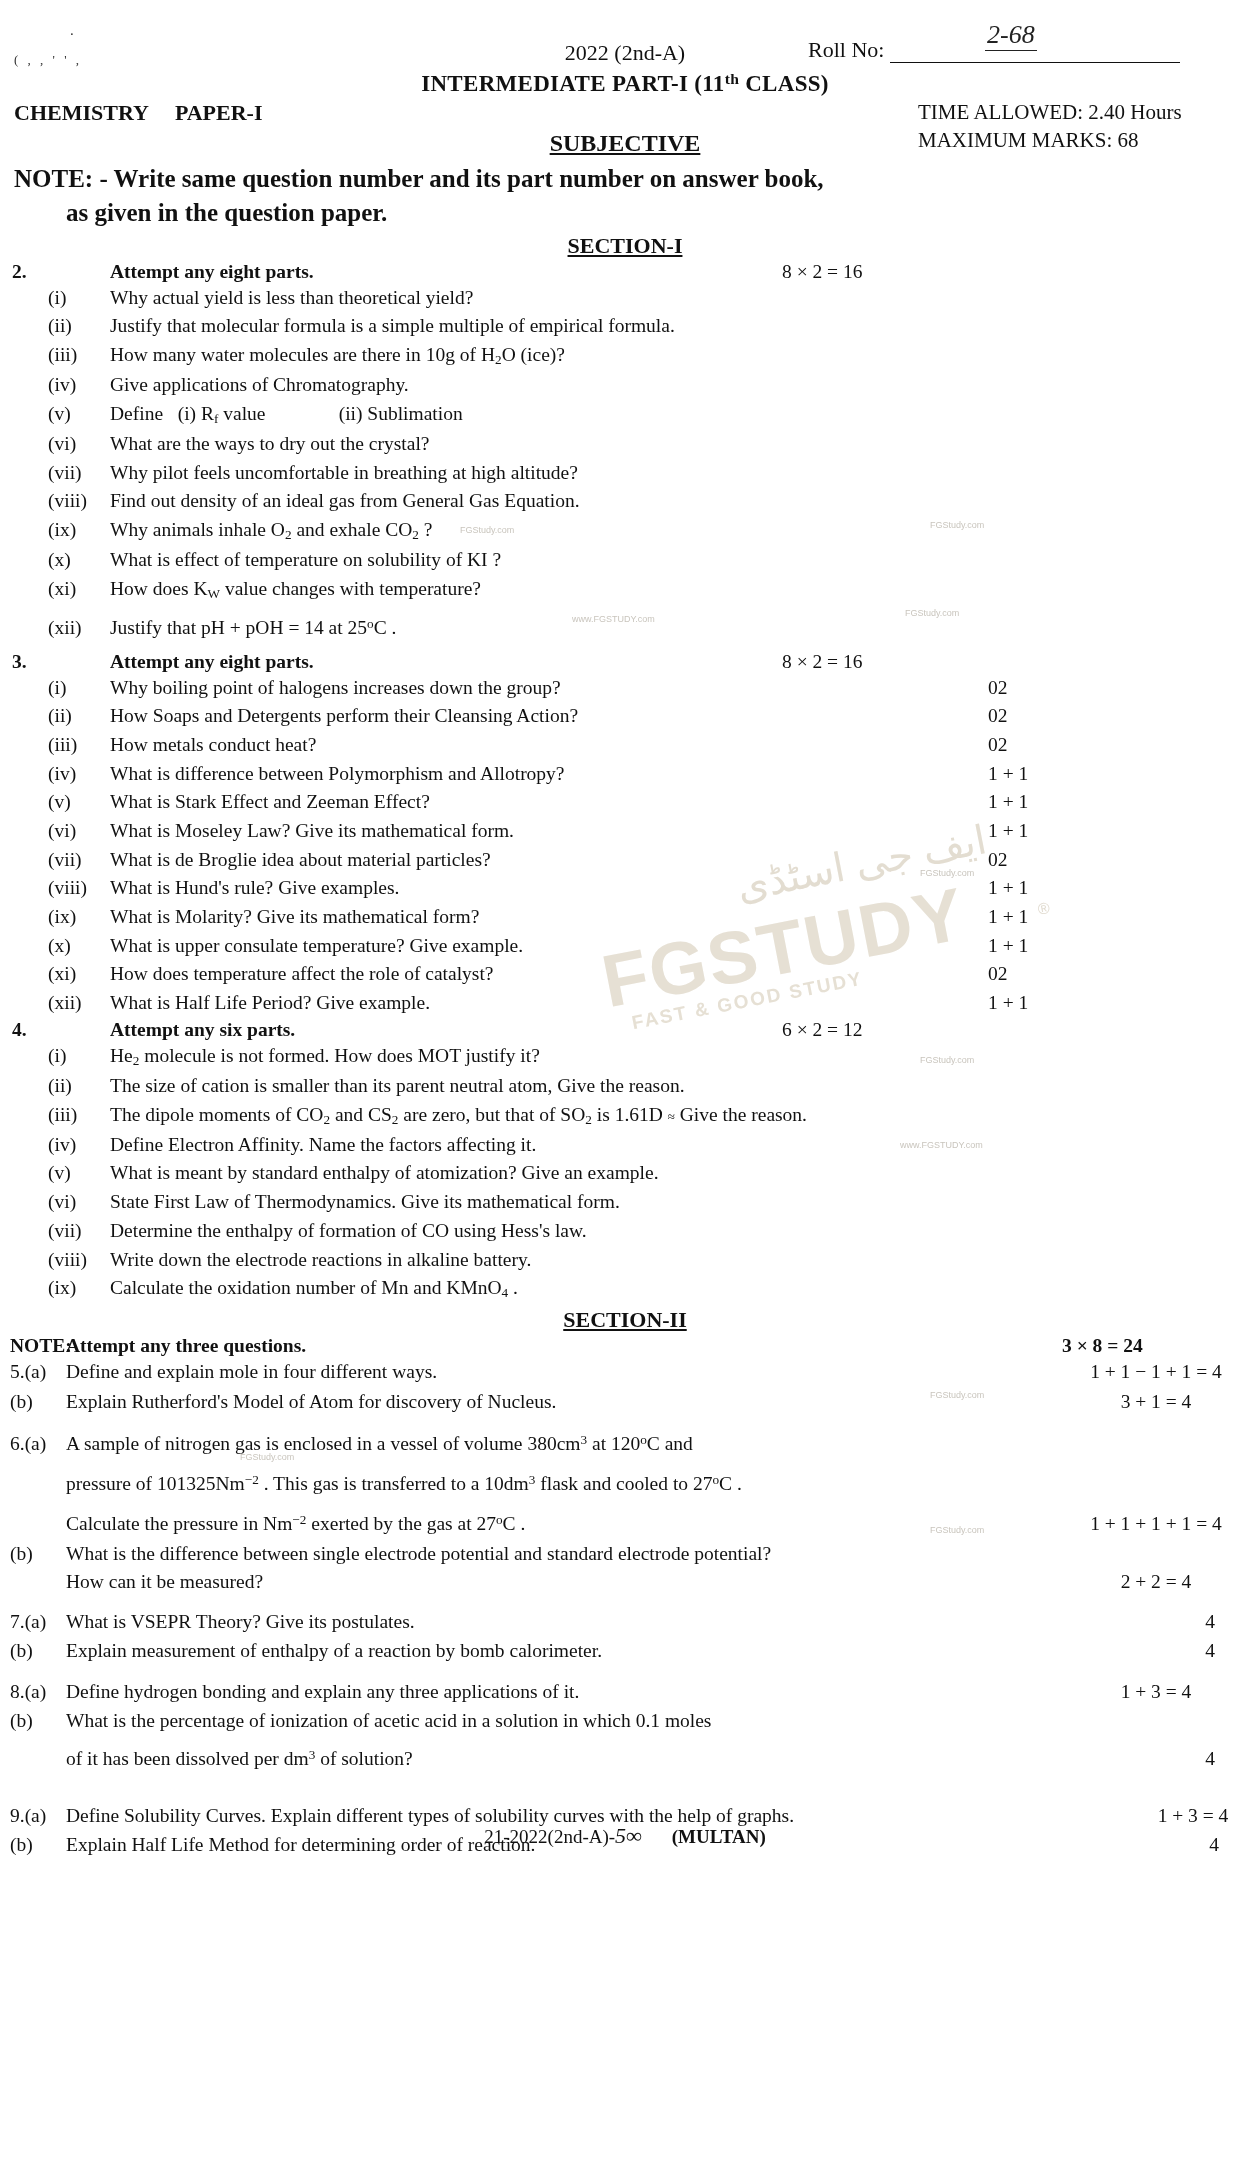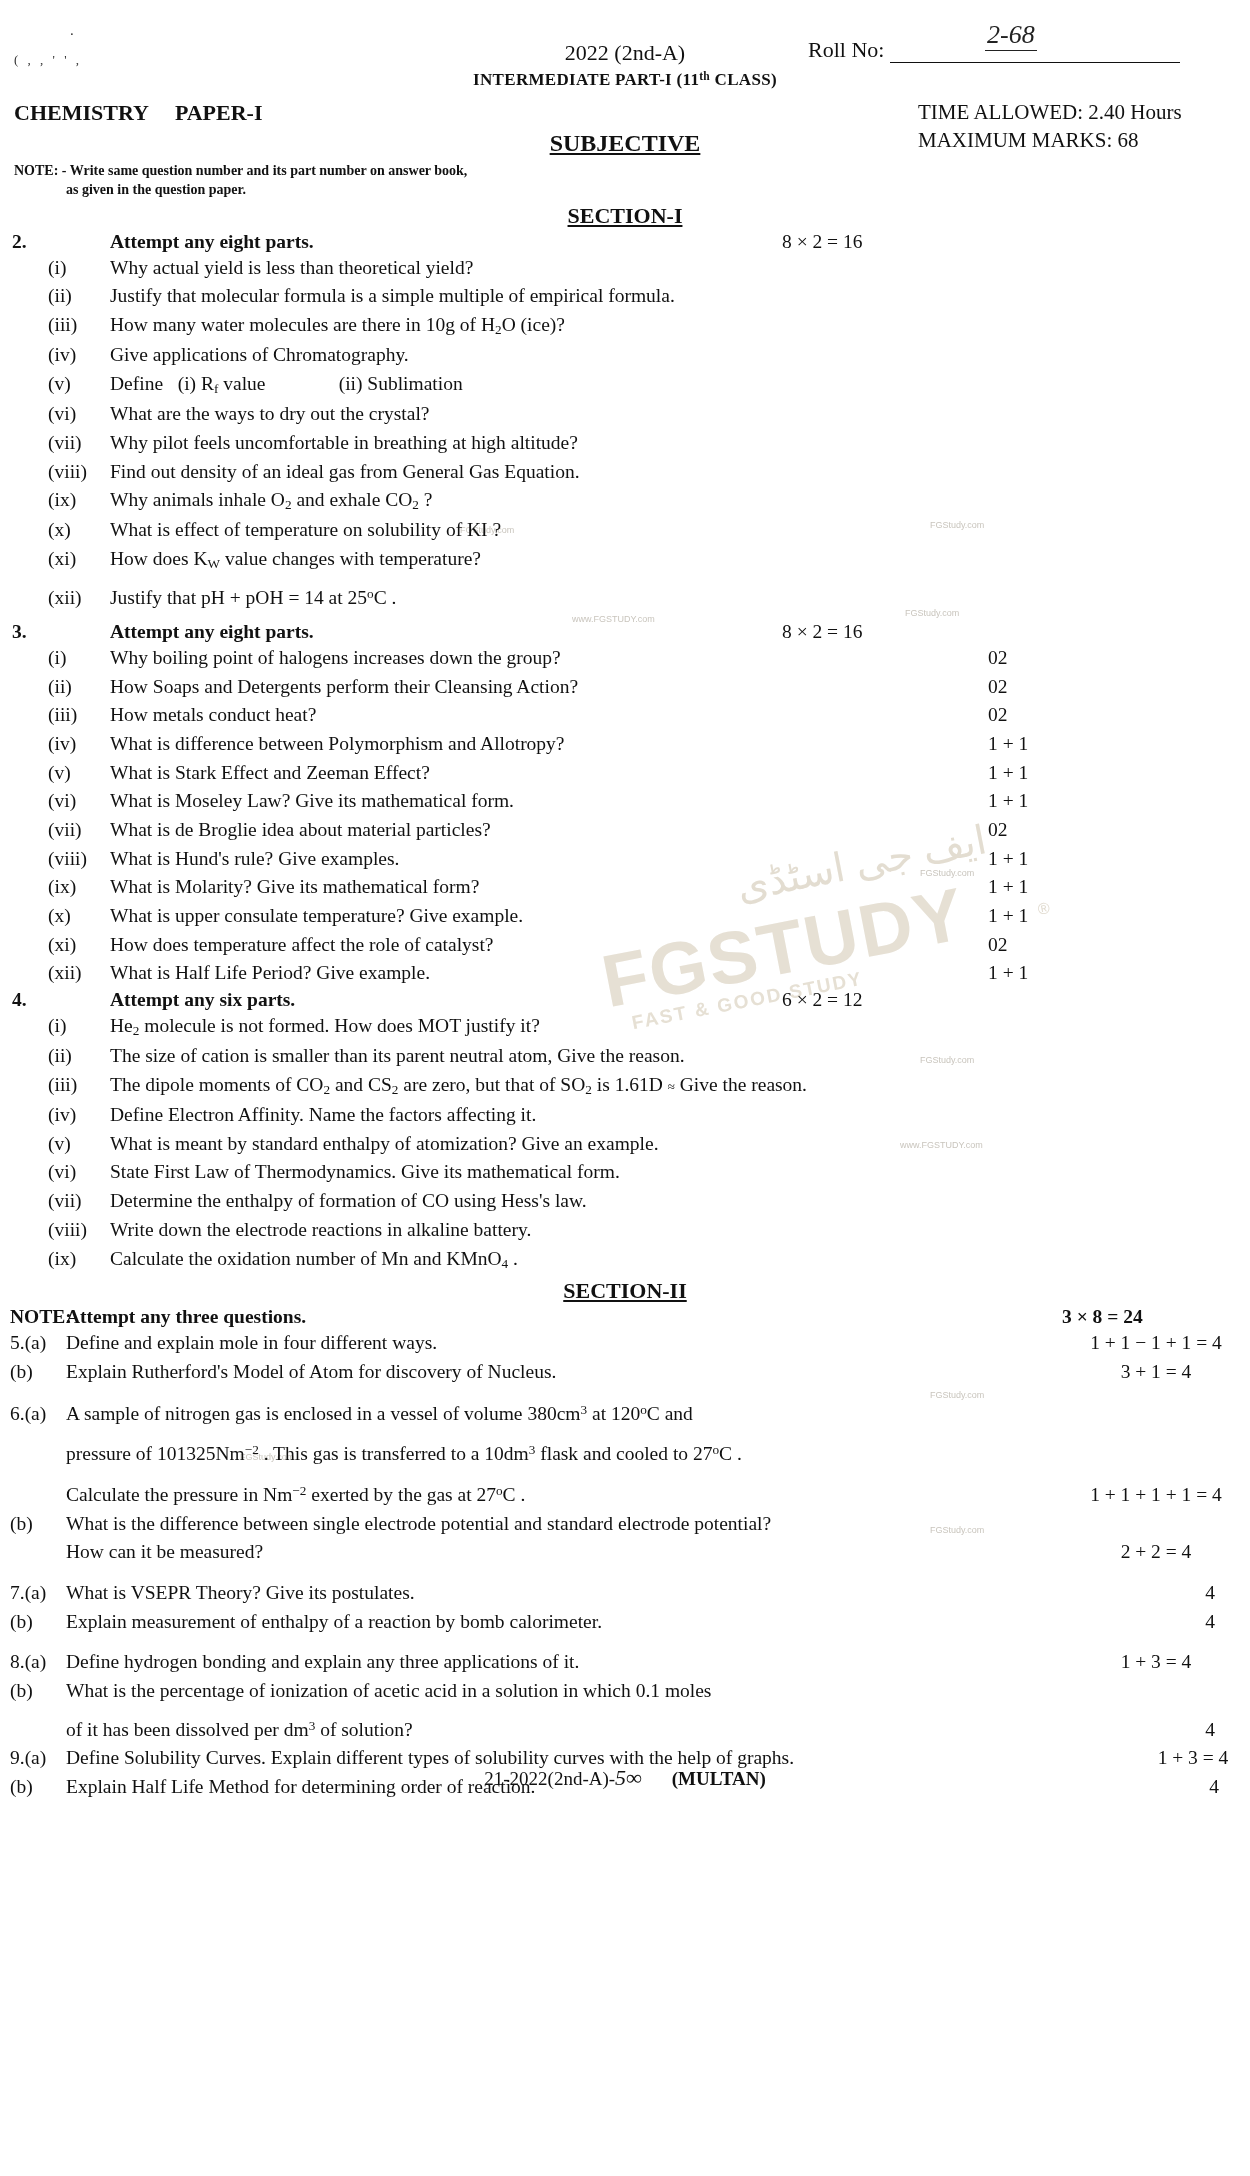--- a/index.html
+++ b/index.html
@@ -84,21 +84,21 @@
     display: inline-block;
     border-bottom: 1.5px solid #222;
     transform: rotate(6deg) translateY(-4px);
     padding: 0 2px;
   }
   .title-part {
     position: absolute;
     left: 0; right: 0;
     top: 70px;
     text-align: center;
-    font-size: 17px;
+    font-size: 23px;
     font-weight: bold;
     letter-spacing: 0.3px;
   }
   .subject {
     position: absolute;
     left: 14px;
     top: 100px;
     font-size: 22px;
     font-weight: bold;
   }
@@ -123,21 +123,21 @@
   .maxmarks {
     position: absolute;
     right: 12px;
     top: 128px;
     font-size: 21px;
     width: 320px;
     text-align: left;
   }
   .note-top {
     margin: 2px 0 0 14px;
-    font-size: 14px;
+    font-size: 25px;
     font-weight: bold;
     line-height: 1.35;
   }
   .note-top .l2 { display: block; margin-left: 52px; }
 
   .section-head {
     text-align: center;
     font-size: 22px;
     font-weight: bold;
     text-decoration: underline;
@@ -567,21 +567,21 @@
 
       <div class="s2row">
         <div class="s2num">(b)</div>
         <div class="s2txt">
           <div style="margin-bottom:10px;">What is the percentage of ionization of acetic acid in a solution in which 0.1 moles</div>
           <div>of it has been dissolved per <span class="it">dm</span><sup>3</sup> of solution?</div>
         </div>
         <div class="s2marks" style="align-self:flex-end; padding-left:120px;">4</div>
       </div>
 
-      <div class="s2row" style="margin-top:0;">
+      <div class="s2row" style="margin-top:28px;">
         <div class="s2num">9.(a)</div>
         <div class="s2txt">Define Solubility Curves.  Explain different types of solubility curves with the help of graphs.</div>
         <div class="s2marks" style="width:120px; padding-left:6px;">1 + 3 = 4</div>
       </div>
 
       <div class="s2row">
         <div class="s2num">(b)</div>
         <div class="s2txt">Explain Half Life Method for determining order of reaction.</div>
         <div class="s2marks" style="width:120px; padding-left:48px;">4</div>
       </div>

